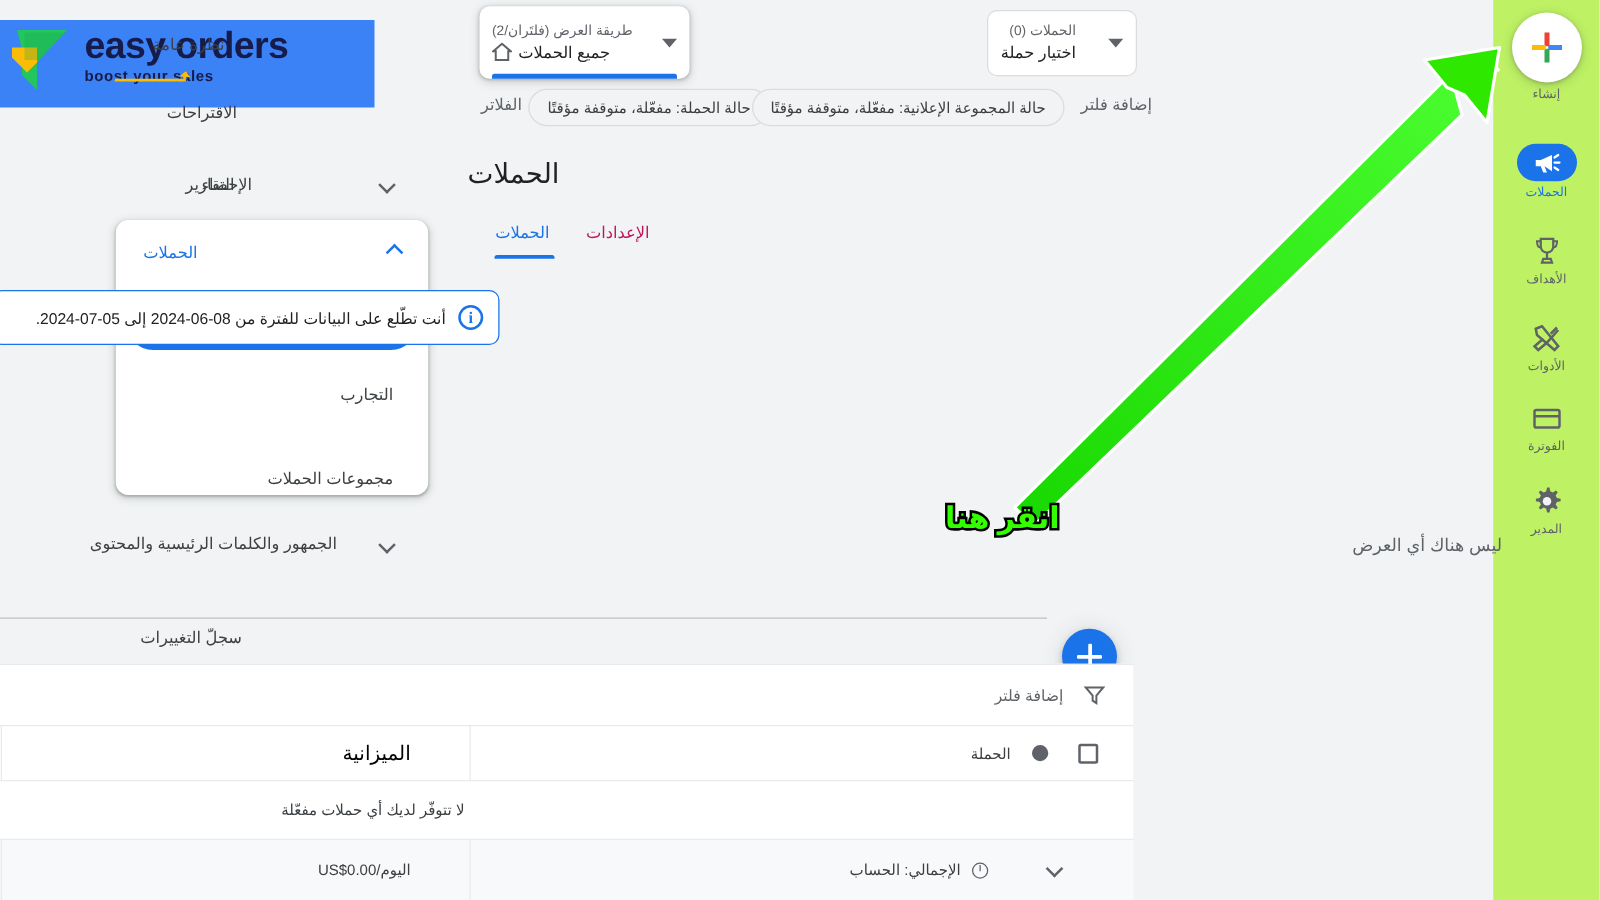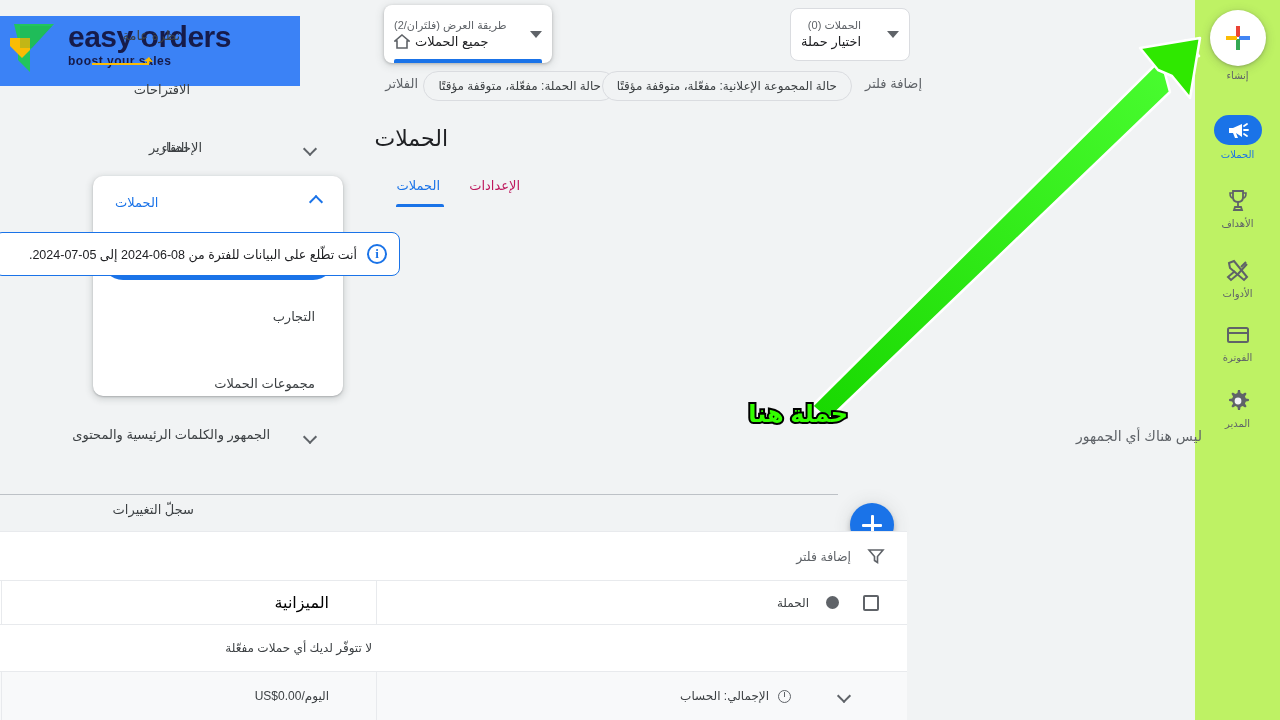--- a/index.html
+++ b/index.html
@@ -285,21 +285,21 @@
     <div class="tab active">الحملات</div>
     <div class="tab idle">الإعدادات</div>
     <div class="tab-underline"></div>
   </div>
 
   <div class="banner">
     <div class="i-circle">i</div>
     <div class="banner-text">أنت تطّلع على البيانات للفترة من 08-06-2024 إلى 05-07-2024.</div>
   </div>
 
-  <div class="nodata">ليس هناك أي الجمهور</div>
+  <div class="nodata">ليس هناك أي العرض</div>
   <div class="hr-line"></div>
 
   <div class="fab">
     <div class="fab-plus"></div>
   </div>
 
   <div class="tbl">
     <div class="tbl-filterbar">
       <svg class="funnel" viewBox="0 0 18 18">
         <path d="M2 3 L16 3 L10.5 9.5 L10.5 15.5 L7.5 13.5 L7.5 9.5 Z" fill="none" stroke="#5f6368" stroke-width="1.6"></path>
@@ -336,15 +336,15 @@
         <stop offset="0" stop-color="#18d800"></stop>
         <stop offset="1" stop-color="#4dff33"></stop>
       </linearGradient>
     </defs>
     <g>
       <path d="M812 406 L1160 60 L1186 40 L1199 56 L1163 66 L1170 92 L828 420 Z" fill="url(#arrowgrad)" stroke="#ffffff" stroke-width="2.5" stroke-linejoin="round"></path>
       <path d="M1140 48 L1200 38 L1190 98 L1172 76 L1158 70 Z" fill="#2fe800" stroke="#ffffff" stroke-width="2.5" stroke-linejoin="round"></path>
     </g>
   </svg>
 
-  <div class="click-here">حملة هنا</div>
+  <div class="click-here">انقر هنا</div>
 
 </div>
 
 </body></html>

